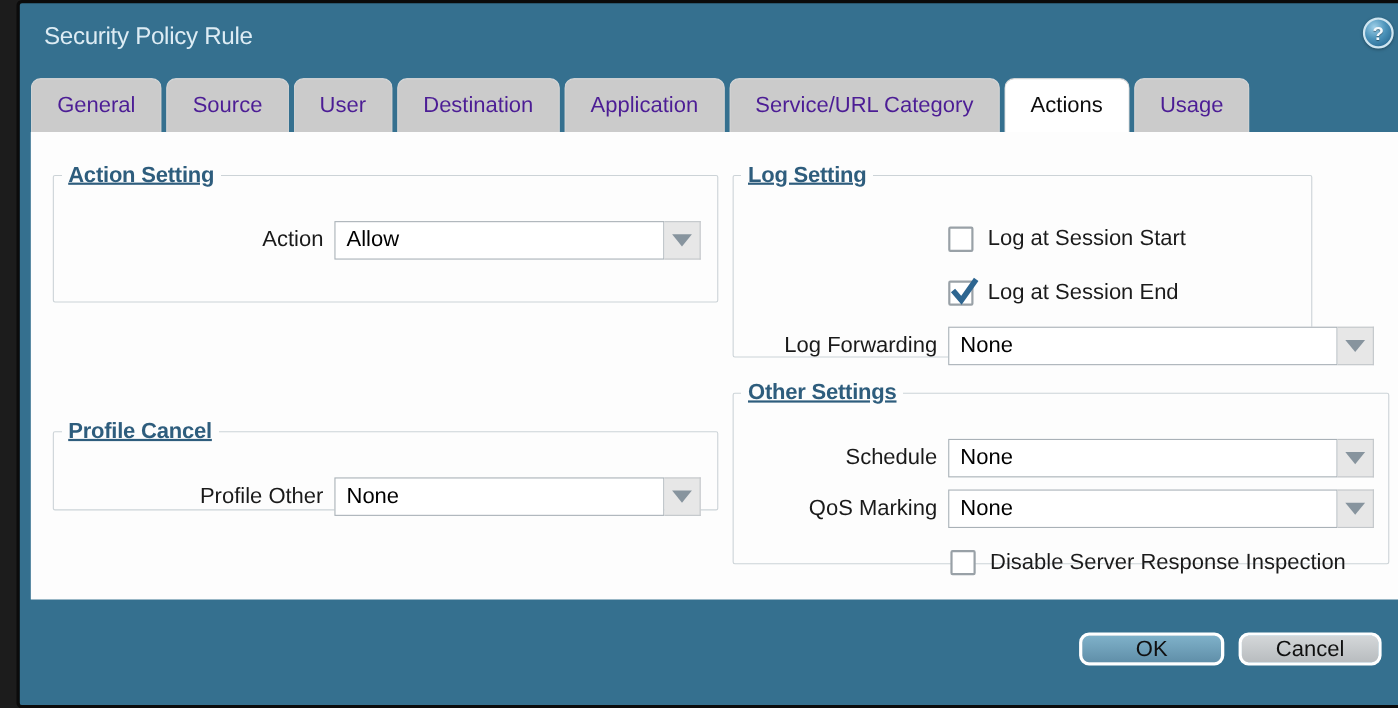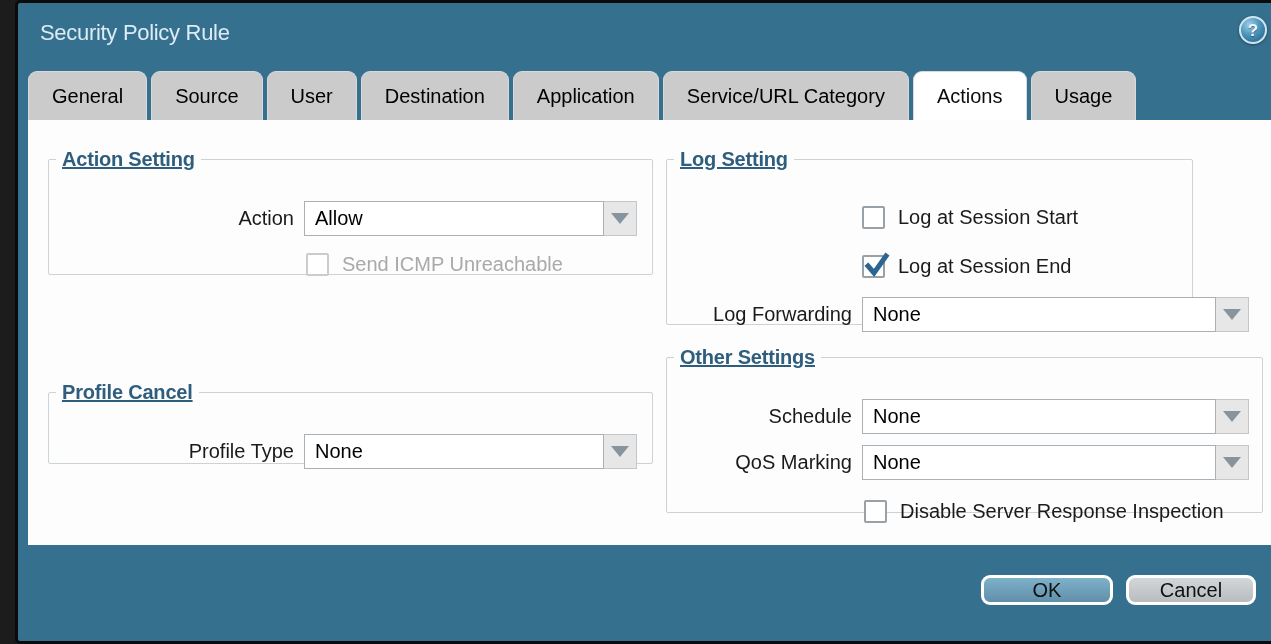--- a/index.html
+++ b/index.html
@@ -25,21 +25,21 @@
     display:flex; align-items:center; justify-content:center;
     cursor:pointer;
   }
   .help .q { color:#f2f9fd; font-size:17px; font-weight:bold; line-height:1; text-shadow:0 1px 1px rgba(0,0,0,.4); }
   
   .tabs {
     position:absolute; left:10px; top:68px; height:49px;
     display:flex; gap:4px; align-items:stretch;
   }
   .tab {
-    background:#cbcbcb; color:#000000;
+    background:#cbcbcb; color:#4c1d95;
     border:1px solid #d9d9d9; border-bottom:none;
     border-radius:9px 9px 0 0;
     padding:0 23px; font-size:20px; line-height:48px;
     cursor:pointer; white-space:nowrap;
   }
   .tab.active { background:#ffffff; color:#0c0c0c; position:relative; z-index:3; }
   
   .content {
     position:absolute; left:10px; top:117px; width:1253px; height:425px;
     background:#fdfdfd; z-index:2;
@@ -122,24 +122,20 @@
 
     <fieldset class="group fs-action">
       <legend>Action Setting</legend>
       <div class="flabel" style="left:0; width:245px; top:30px;">Action</div>
       <div class="dropdown" style="left:255px; top:30px; width:333px;">
         <div class="dd-value">Allow</div>
         <div class="dd-btn">
           <span class="tri"></span>
         </div>
       </div>
-      <div class="checkrow disabled" style="left:257px; top:82px;">
-        <span class="checkbox disabled"></span>
-        <span class="checklabel">Send ICMP Unreachable</span>
-      </div>
     </fieldset>
 
     <fieldset class="group fs-log">
       <legend>Log Setting</legend>
       <div class="checkrow" style="left:195px; top:84px;">
         <span class="checkbox">
           <svg class="check" width="28" height="28" viewBox="0 0 28 28">
             <path d="M5 14 L11 21 L23 4" fill="none" stroke="#2d6590" stroke-width="5" stroke-linecap="square"></path>
           </svg>
         </span>
@@ -153,21 +149,21 @@
       <div class="dropdown" style="left:195px; top:126px; width:387px;">
         <div class="dd-value">None</div>
         <div class="dd-btn">
           <span class="tri"></span>
         </div>
       </div>
     </fieldset>
 
     <fieldset class="group fs-profile">
       <legend>Profile Cancel</legend>
-      <div class="flabel" style="left:0; width:245px; top:30px;">Profile Type</div>
+      <div class="flabel" style="left:0; width:245px; top:30px;">Profile Other</div>
       <div class="dropdown" style="left:255px; top:30px; width:333px;">
         <div class="dd-value">None</div>
         <div class="dd-btn">
           <span class="tri"></span>
         </div>
       </div>
     </fieldset>
 
     <fieldset class="group fs-other">
       <legend>Other Settings</legend>

